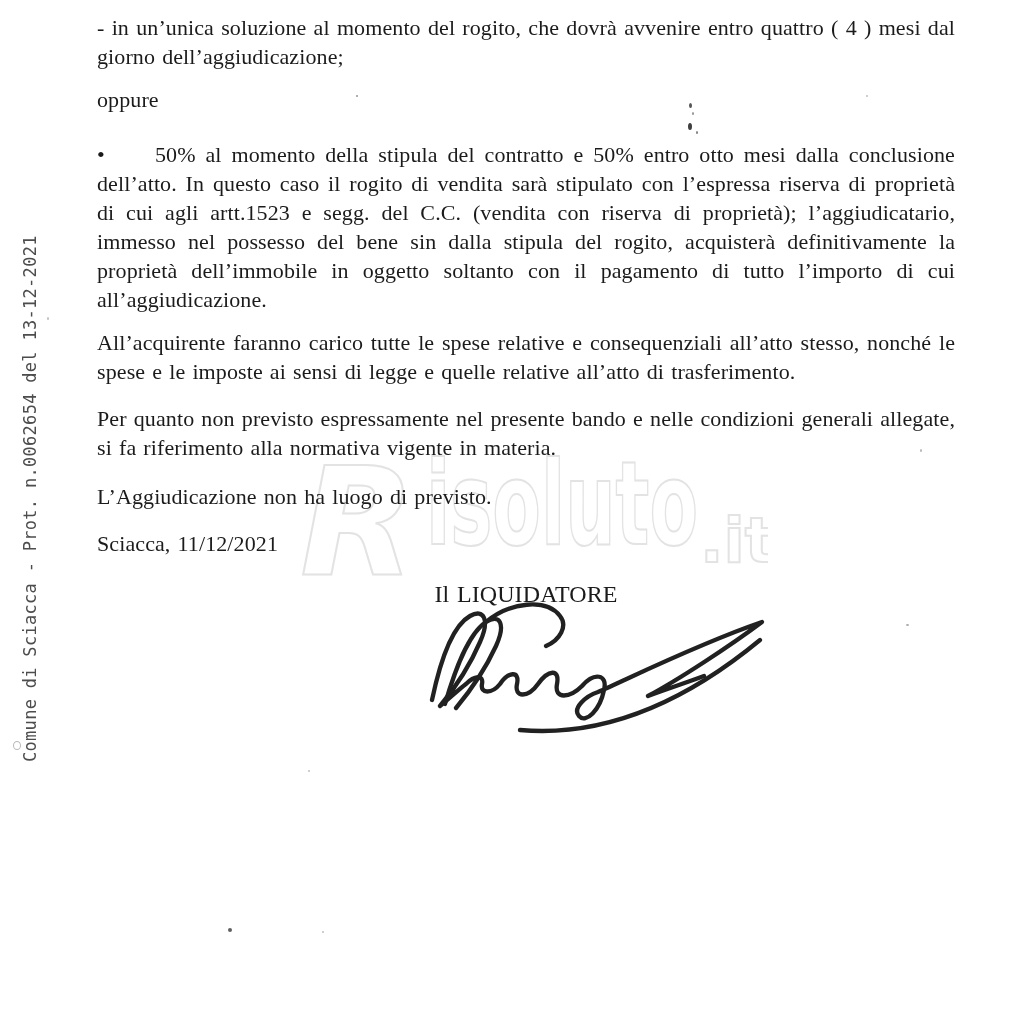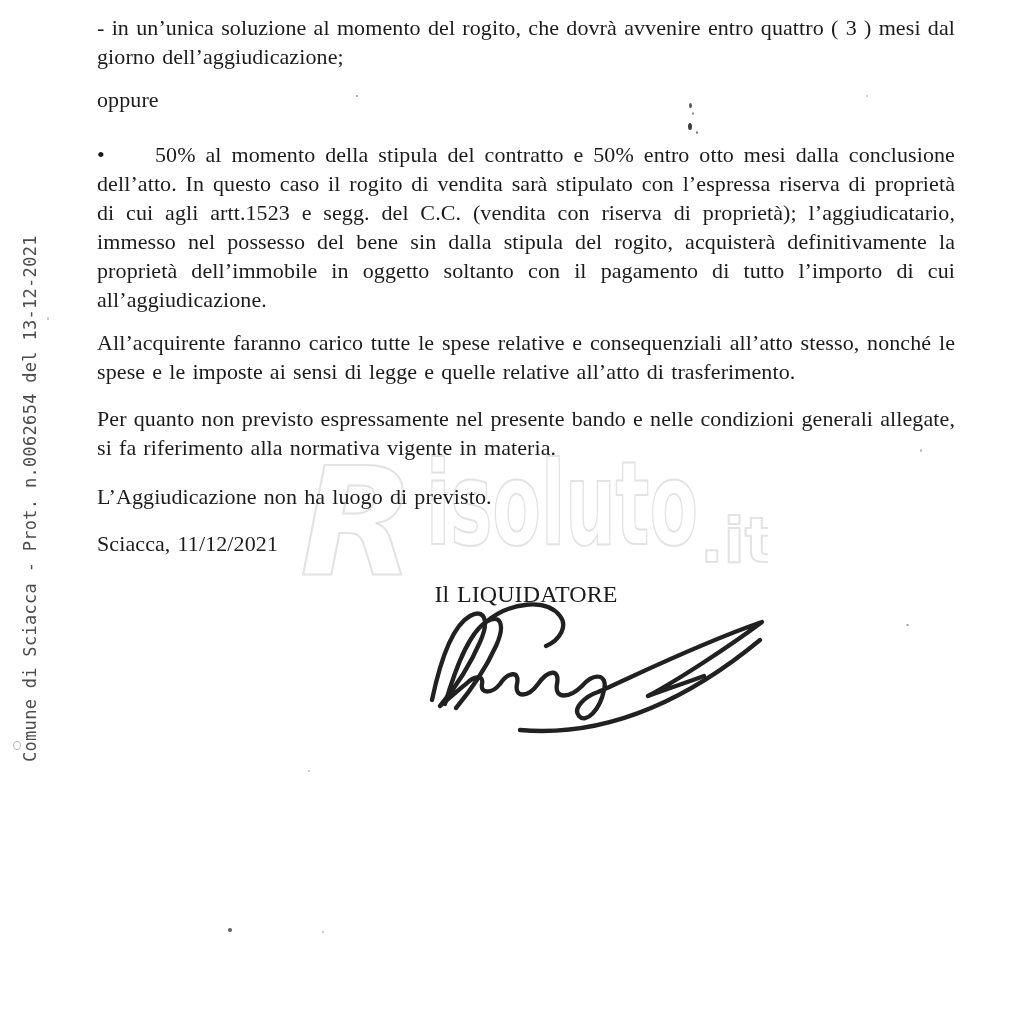--- a/index.html
+++ b/index.html
@@ -76,21 +76,21 @@
   <g fill="none" stroke="#e3e3e3" stroke-width="2" font-family="DejaVu Sans, sans-serif" font-weight="bold">
     <text x="2" y="150" font-size="150" font-style="italic">R</text>
     <text x="128" y="120" font-size="115" textLength="272" lengthAdjust="spacingAndGlyphs">isoluto</text>
     <text x="402" y="138" font-size="62">.it</text>
   </g>
 </svg>
 
 <div class="stamp">Comune di Sciacca - Prot. n.0062654 del 13-12-2021</div>
 
 <div class="content">
-  <p>- in un’unica soluzione al momento del rogito, che dovrà avvenire entro quattro ( 3 ) mesi dal giorno dell’aggiudicazione;</p>
+  <p>- in un’unica soluzione al momento del rogito, che dovrà avvenire entro quattro ( 4 ) mesi dal giorno dell’aggiudicazione;</p>
 
   <p class="gap-14">oppure</p>
 
   <p class="gap-26"><span class="bullet">•</span><span>50% al momento della stipula del contratto e 50% entro otto mesi dalla conclusione dell’atto. In questo caso il rogito di vendita sarà stipulato con l’espressa riserva di proprietà di cui agli artt.1523 e segg. del C.C. (vendita con riserva di proprietà); l’aggiudicatario, immesso nel possesso del bene sin dalla stipula del rogito, acquisterà definitivamente la proprietà dell’immobile in oggetto soltanto con il pagamento di tutto l’importo di cui all’aggiudicazione.</span></p>
 
   <p class="gap-14">All’acquirente faranno carico tutte le spese relative e consequenziali all’atto stesso, nonché le spese e le imposte ai sensi di legge e quelle relative all’atto di trasferimento.</p>
 
   <p class="gap-18">Per quanto non previsto espressamente nel presente bando e nelle condizioni generali allegate, si fa riferimento alla normativa vigente in materia.</p>
 
   <p class="gap-20">L’Aggiudicazione non ha luogo di previsto.</p>

